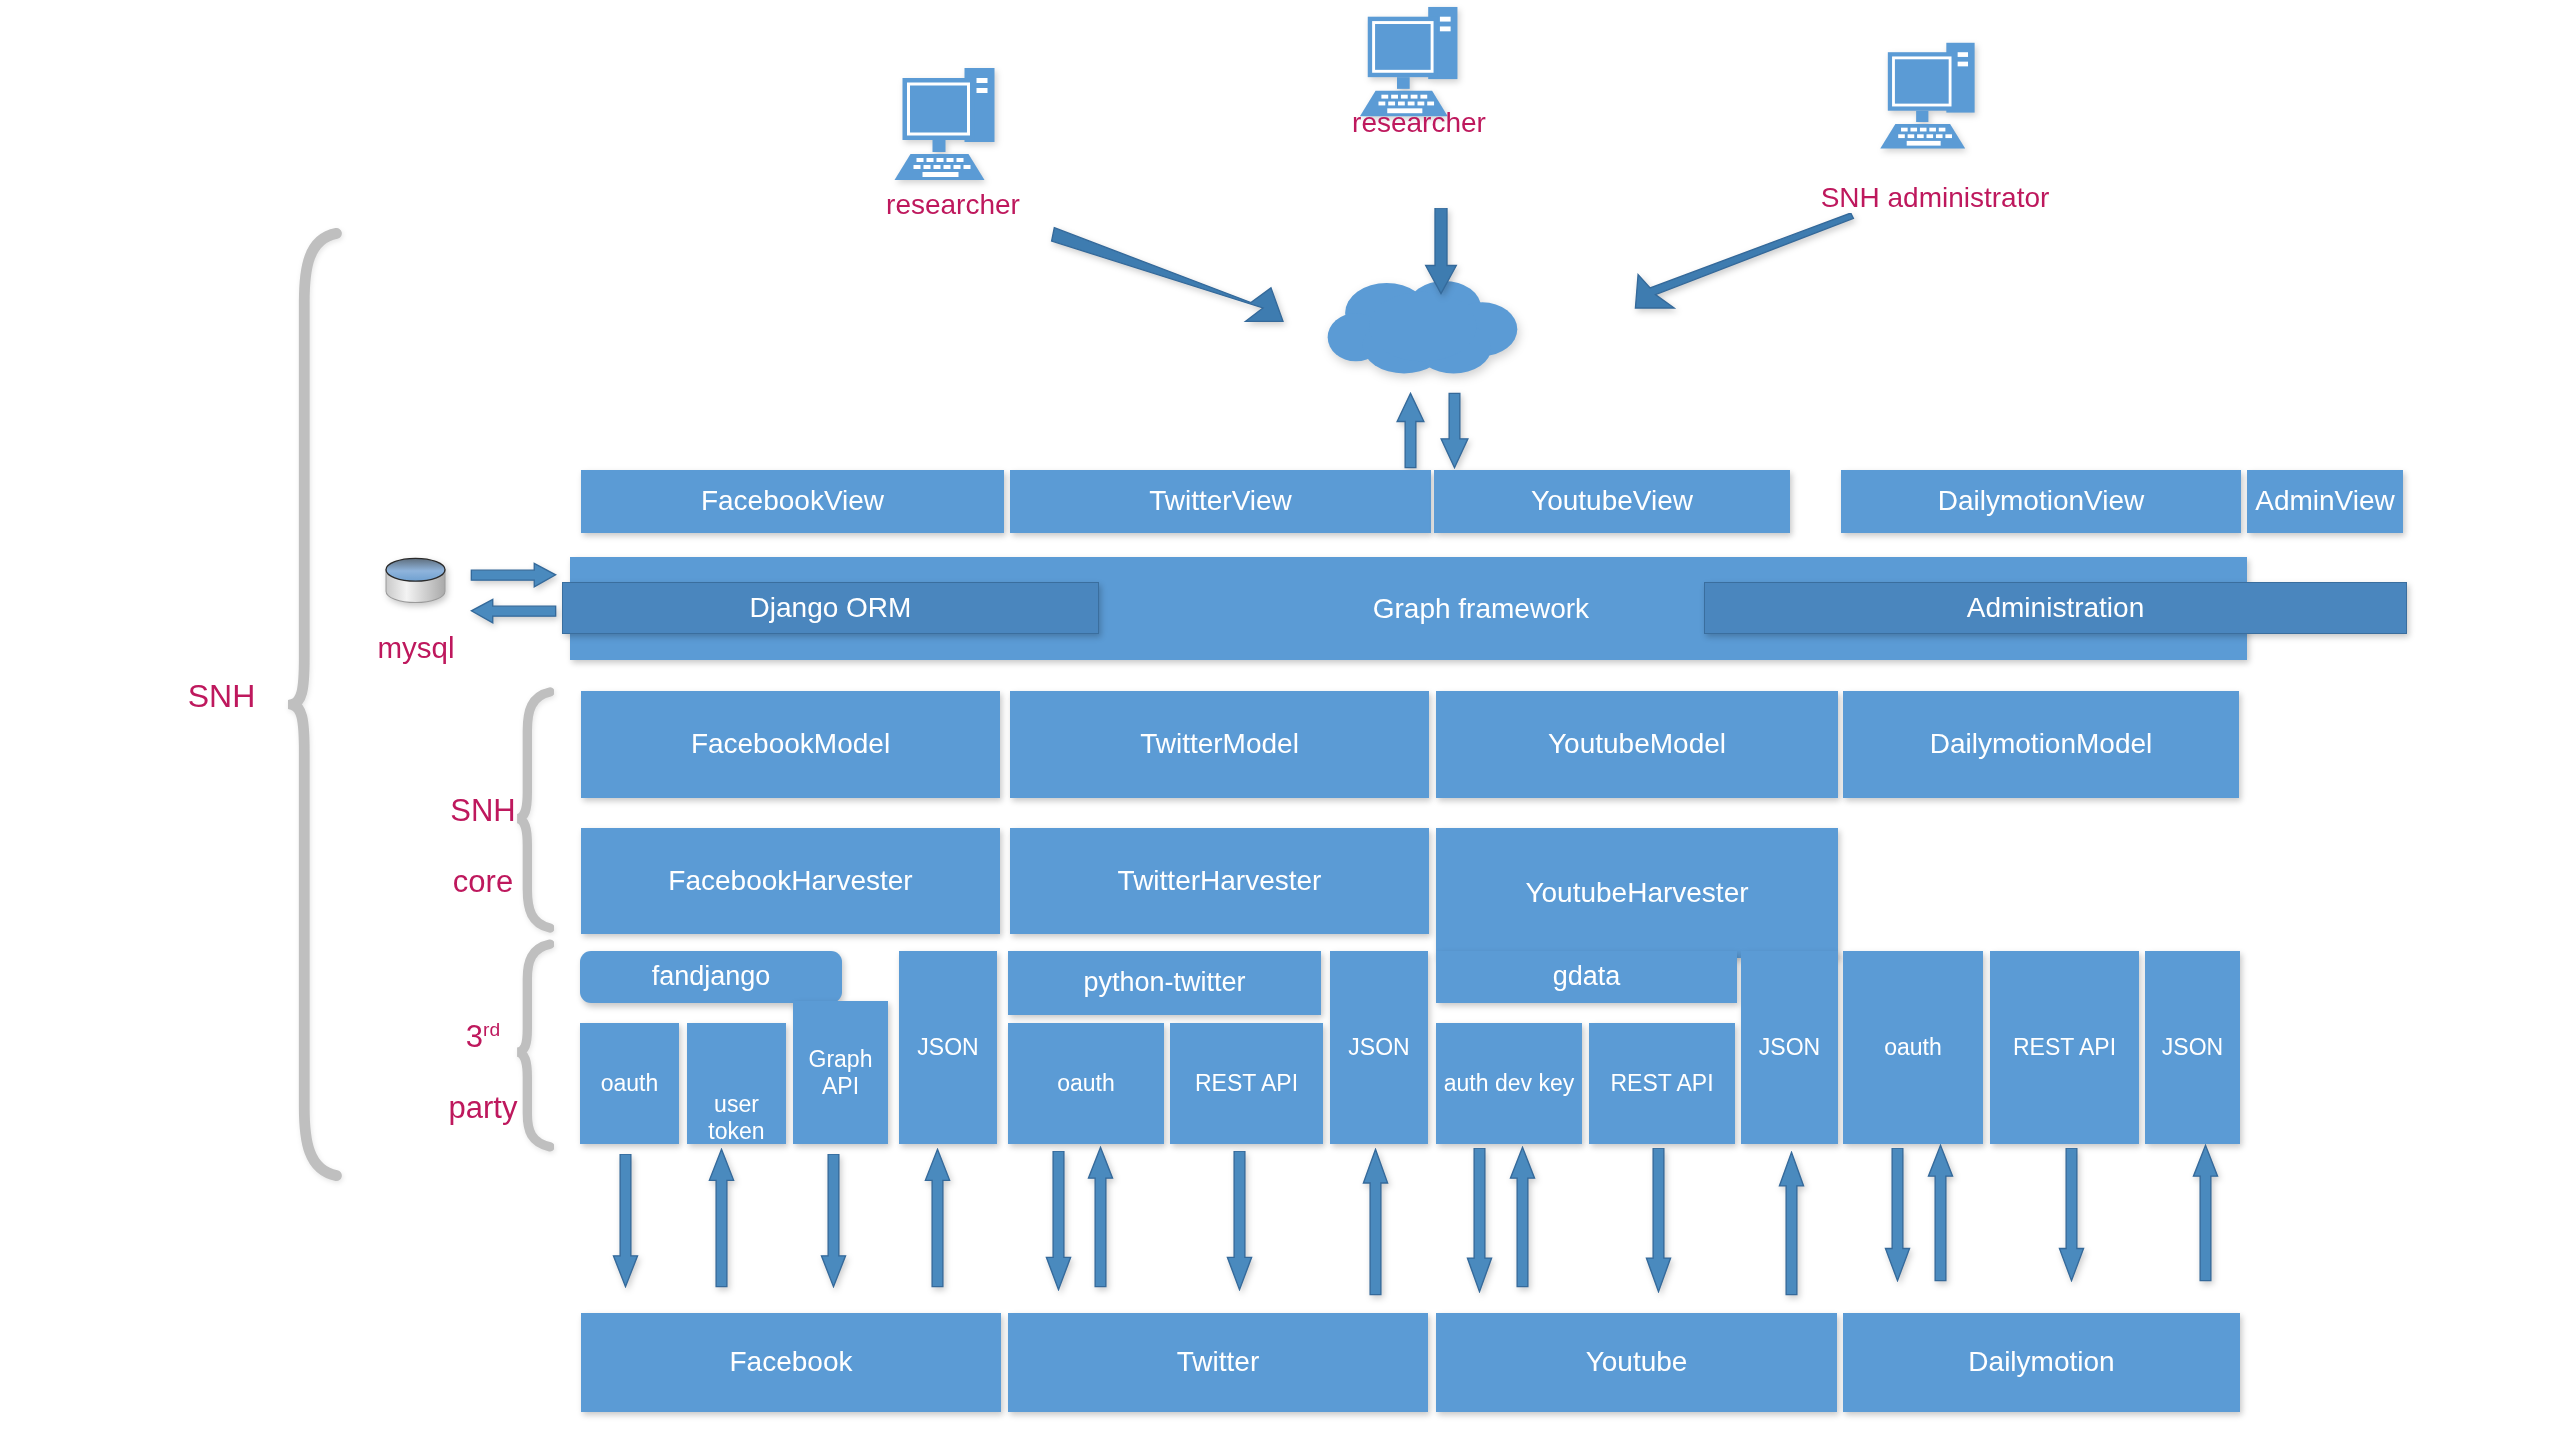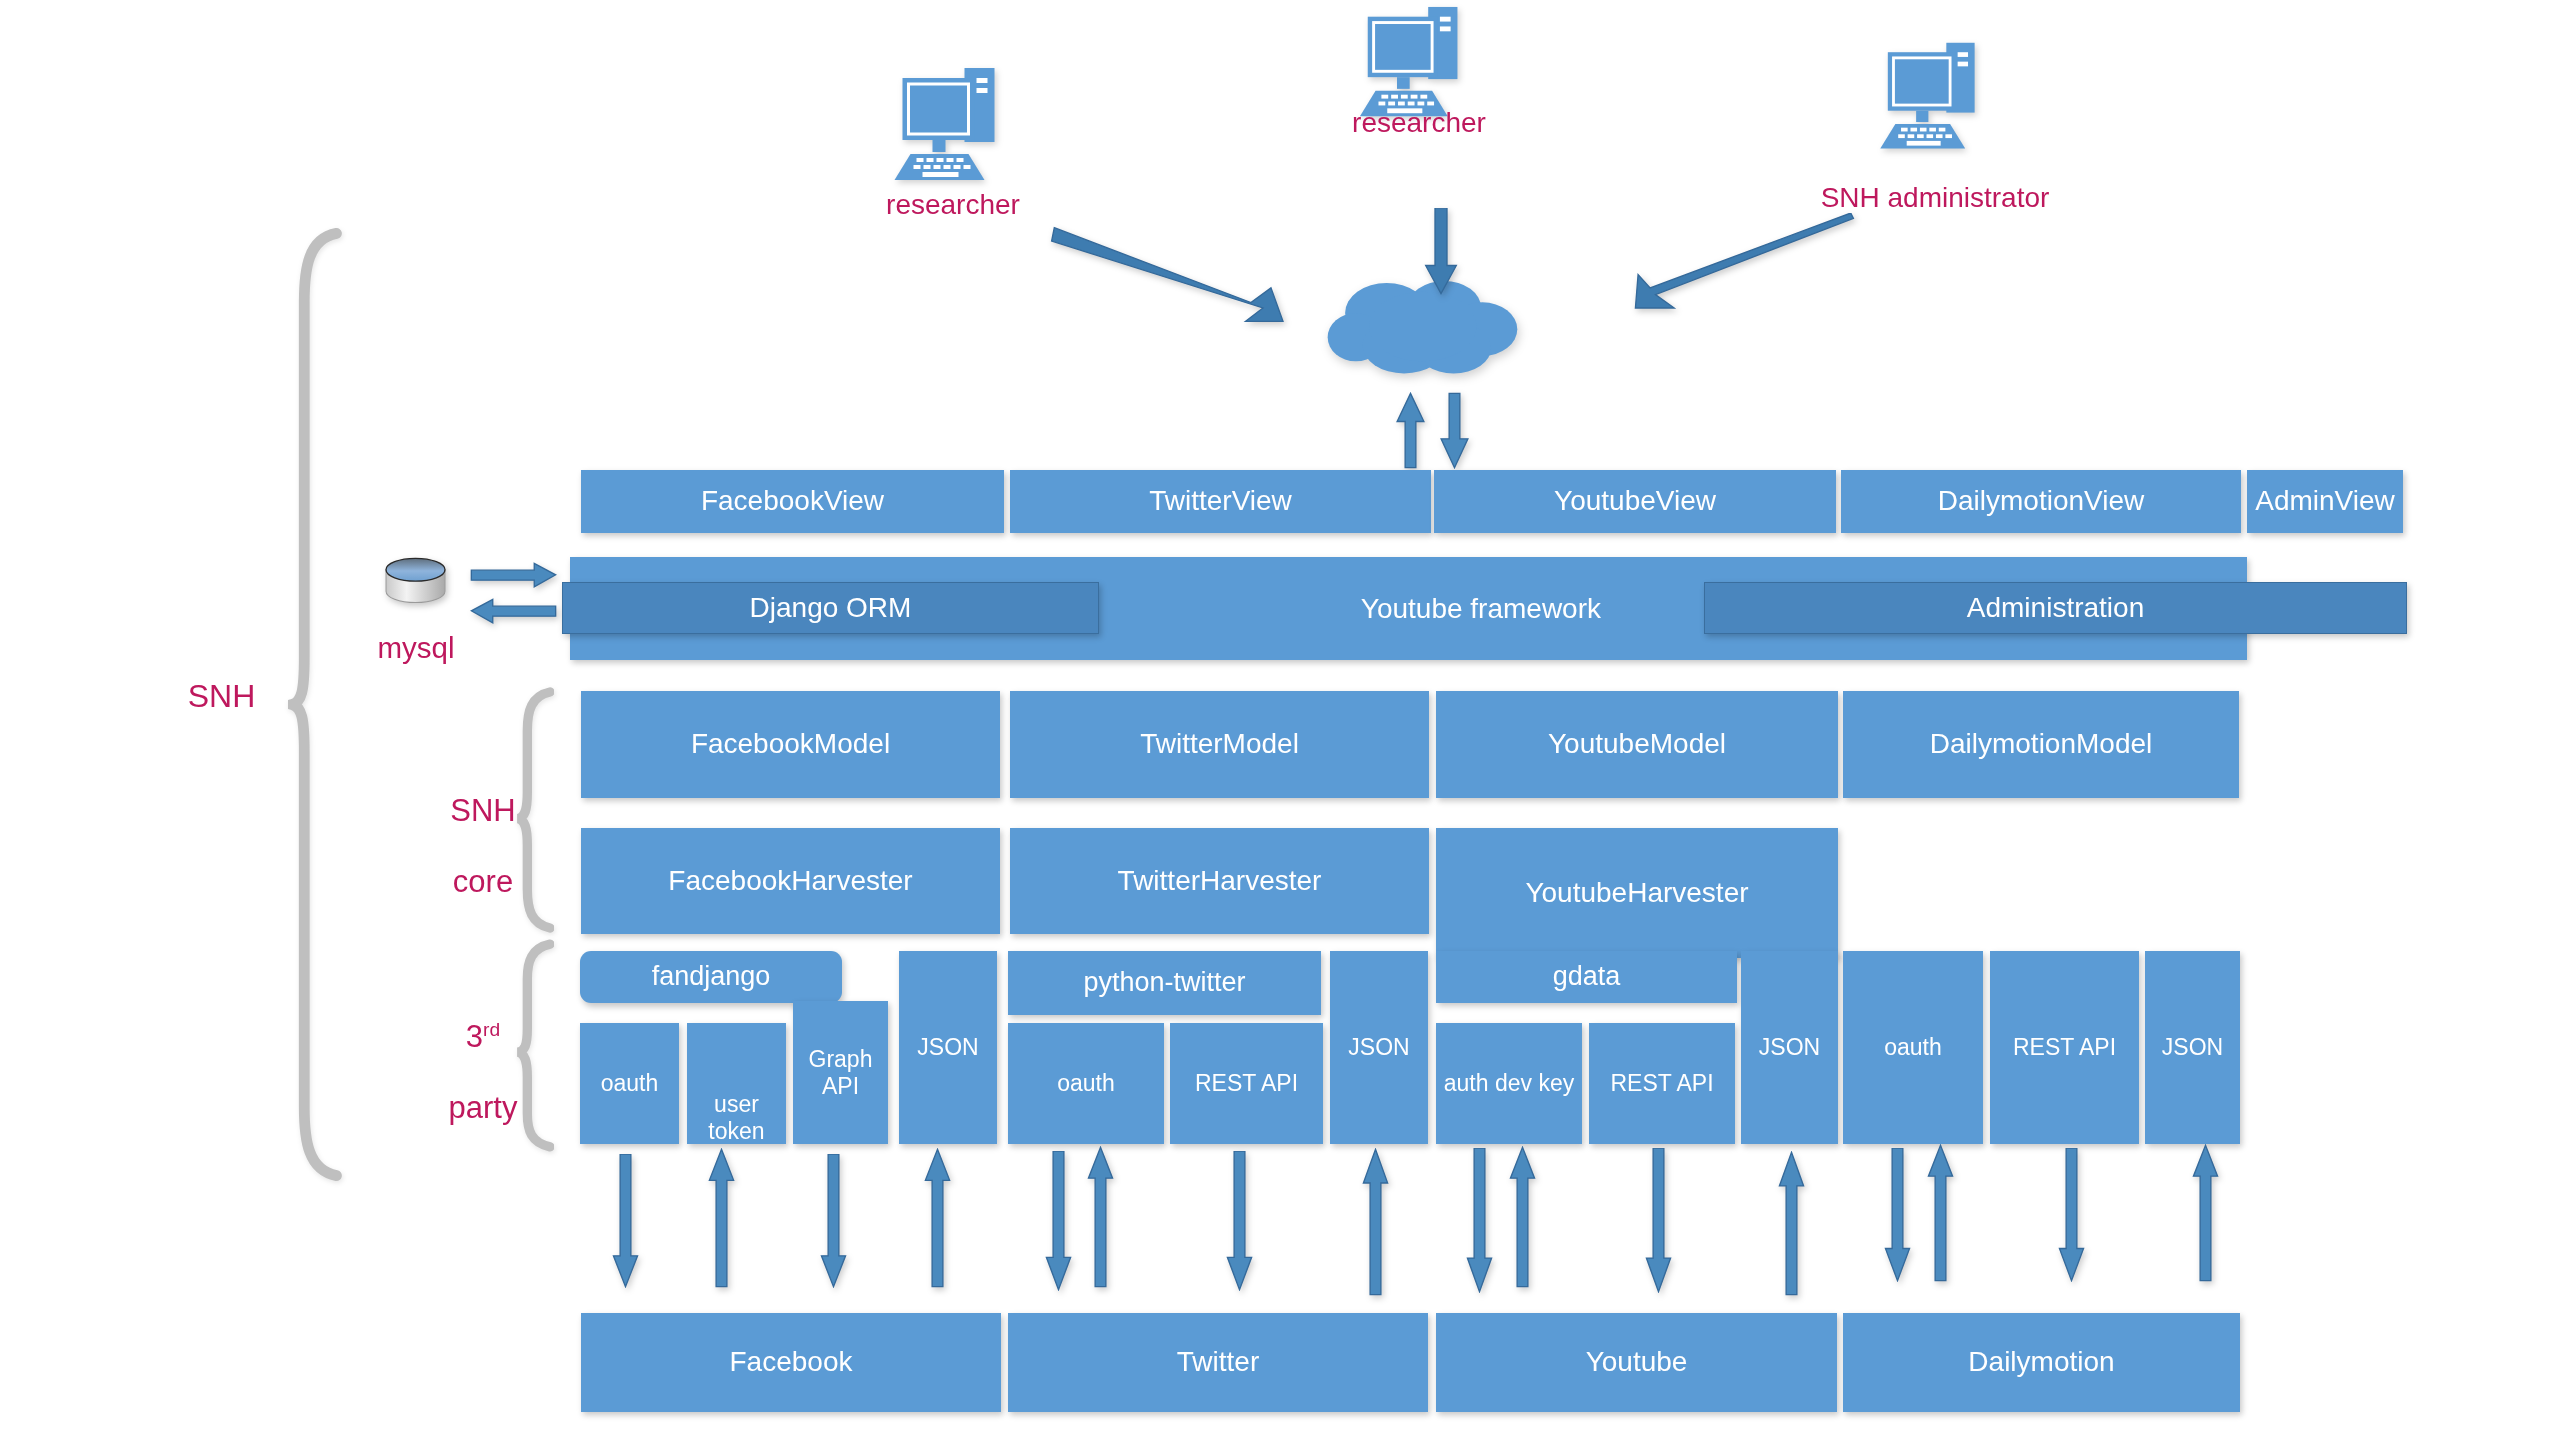--- a/index.html
+++ b/index.html
@@ -243,32 +243,32 @@
       <path d="M128 12 L34 12 L34 2 L2 19 L34 37 L34 27 L128 27 Z" fill="#4A8ABE" stroke="#34699A" stroke-width="2"></path>
     </svg>
   </div>
 
   <div class="box f-view" style="left:581px; top:470px; width:423px; height:63px;">
     <span class="lbl">FacebookView</span>
   </div>
   <div class="box f-view" style="left:1010px; top:470px; width:421px; height:63px;">
     <span class="lbl">TwitterView</span>
   </div>
-  <div class="box f-view" style="left:1434px; top:470px; width:402px; height:63px;">
+  <div class="box f-view" style="left:1434px; top:470px; width:356px; height:63px;">
     <span class="lbl">YoutubeView</span>
   </div>
   <div class="box f-view" style="left:1841px; top:470px; width:400px; height:63px;">
     <span class="lbl">DailymotionView</span>
   </div>
   <div class="box f-view" style="left:2247px; top:470px; width:156px; height:63px;">
     <span class="lbl">AdminView</span>
   </div>
 
   <div class="box f-mid" style="left:570px; top:557px; width:1677px; height:103px; align-items:center;">
-    <span class="lbl" style="position:absolute; left:738px; top:36px; width:335px;">Youtube framework</span>
+    <span class="lbl" style="position:absolute; left:738px; top:36px; width:335px;">Graph framework</span>
   </div>
   <div class="box dark f-mid" style="left:562px; top:582px; width:537px; height:52px;">
     <span class="lbl">Django ORM</span>
   </div>
   <div class="box dark f-mid" style="left:1704px; top:582px; width:703px; height:52px;">
     <span class="lbl">Administration</span>
   </div>
 
   <div class="brace" style="left:514px; top:686px;">
     <svg width="40" height="248" viewBox="0 0 60 370">

